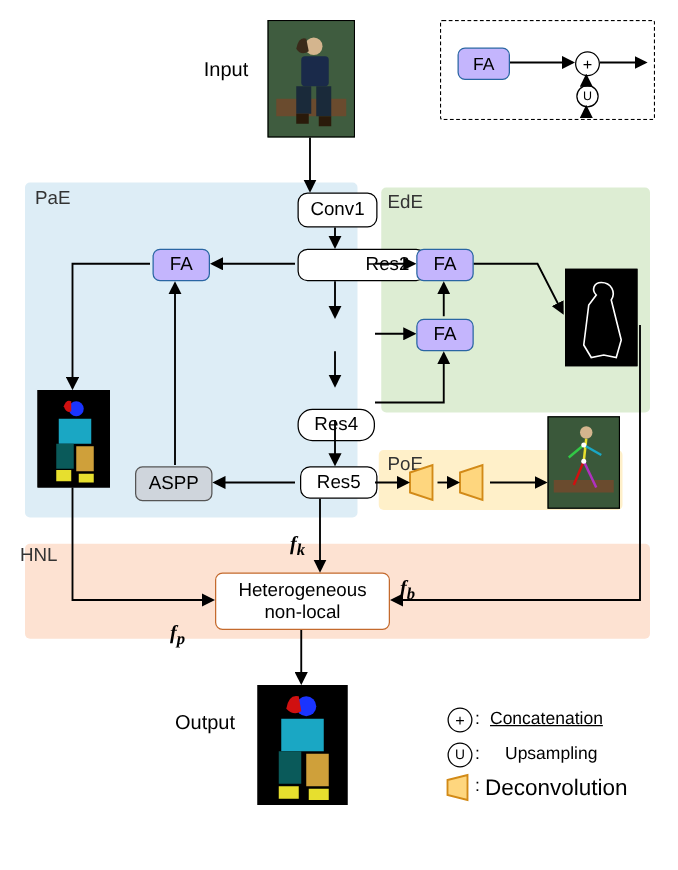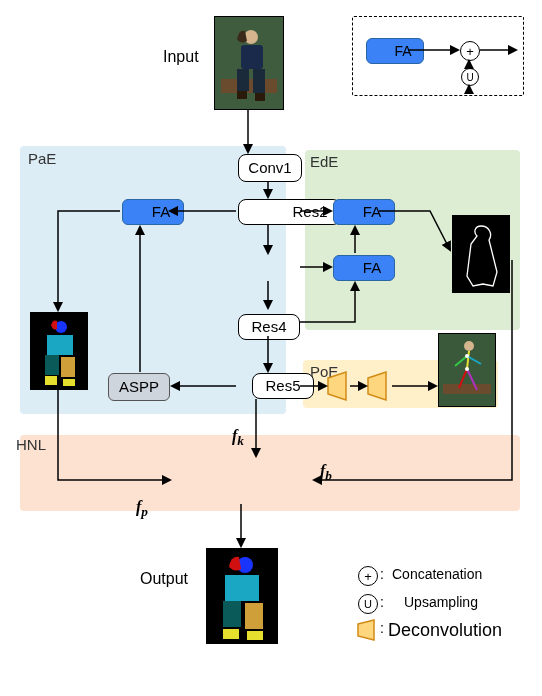--- a/index.html
+++ b/index.html
@@ -41,25 +41,24 @@
     border-radius: 8px;
     background: #fff;
     display: flex;
     align-items: center;
     justify-content: center;
     font-size: 15px;
     text-align: center;
     line-height: 1.15;
   }
   .fa-block {
-    background: #3b82f6;
+    background: #c4b5fd;
     border: 1.5px solid #2a66a3;
     border-radius: 6px;
     color: #000;
-    padding-left: 16px;
   }
   .aspp-block {
     background: #cfd5dc;
     border: 1.5px solid #555;
     border-radius: 6px;
   }
   .hnl-block {
     background: #fff;
     border: 1.5px solid #c46a2d;
     border-radius: 6px;
@@ -113,22 +112,22 @@
 
   <div class="legend-box" style="left:352px; top:16px; width:170px; height:78px;">
   </div>
   <div class="block fa-block" style="left:366px; top:38px; width:40px; height:24px; font-size:14px;">FA</div>
 
   <div style="position:absolute; left:460px; top:41px; width:18px; height:18px; border:1.5px solid #000; border-radius:50%; display:flex; align-items:center; justify-content:center; font-size:13px; background:#fff;">+</div>
   <div style="position:absolute; left:461px; top:68px; width:16px; height:16px; border:1.5px solid #000; border-radius:50%; display:flex; align-items:center; justify-content:center; font-size:10px; background:#fff;">U</div>
 
   <div class="block" style="left:238px; top:154px; width:62px; height:26px;text-align:center;">Conv1</div>
   <div class="block" style="left:238px; top:199px; width:60px; height:24px;padding-left:41px;">Res2</div>
-  <div class="block" style="left:238px; top:314px; width:60px; height:24px;">Res4</div>
-  <div class="block" style="left:252px; top:373px; width:60px; height:24px;">Res5</div>
+  <div class="block" style="left:238px; top:327px; width:60px; height:24px;border-radius:12px;">Res4</div>
+  <div class="block" style="left:240px; top:373px; width:60px; height:24px;">Res5</div>
 
   <div class="block fa-block" style="left:122px; top:199px; width:44px; height:24px;">FA</div>
   <div class="block aspp-block" style="left:108px; top:373px; width:60px; height:26px;">ASPP</div>
 
   <div class="img-thumb" style="left:30px; top:312px; width:56px; height:76px; background:#000;">
     <svg class="thumb-svg" viewBox="0 0 56 76">
       <rect width="56" height="76" fill="#000"></rect>
       <circle cx="30" cy="14" r="6" fill="#1a34ff"></circle>
       <path d="M26 8 Q22 6 20 12 Q22 18 26 16 Z" fill="#d01010"></path>
       <rect x="16" y="22" width="26" height="20" fill="#1aa7c4"></rect>
@@ -164,20 +163,22 @@
       <line x1="30" y1="17" x2="28" y2="35" stroke="#e7df2e" stroke-width="2"></line>
       <line x1="28" y1="22" x2="16" y2="32" stroke="#32c846" stroke-width="2"></line>
       <line x1="28" y1="22" x2="42" y2="30" stroke="#1aa7c4" stroke-width="2"></line>
       <line x1="28" y1="35" x2="20" y2="54" stroke="#d01010" stroke-width="2"></line>
       <line x1="28" y1="35" x2="38" y2="56" stroke="#b030c0" stroke-width="2"></line>
       <circle cx="28" cy="22" r="2" fill="#fff"></circle>
       <circle cx="28" cy="35" r="2" fill="#fff"></circle>
     </svg>
   </div>
 
+  <div class="block hnl-block" style="left:172px; top:458px; width:138px; height:44px; white-space:pre-line;">Heterogeneous
+non-local</div>
 
   <div class="label math bold" style="left:232px; top:427px;">
     <span style="font-style:italic; font-weight:bold;">f</span><sub style="font-weight:bold;">k</sub>
   </div>
   <div class="label math bold" style="left:136px; top:462px;margin-top:36px;">
     <span style="font-style:italic; font-weight:bold;">f</span><sub style="font-weight:bold;">p</sub>
   </div>
   <div class="label math bold" style="left:320px; top:462px;">
     <span style="font-style:italic; font-weight:bold;">f</span><sub style="font-weight:bold;">b</sub>
   </div>
@@ -203,21 +204,21 @@
       <path d="M32 8 Q24 6 22 18 Q28 24 34 20 Z" fill="#d01010"></path>
       <rect x="18" y="26" width="34" height="26" fill="#1aa7c4"></rect>
       <rect x="16" y="52" width="18" height="26" fill="#0a5a5a"></rect>
       <rect x="38" y="54" width="18" height="26" fill="#cfa03a"></rect>
       <rect x="16" y="80" width="16" height="10" fill="#e7df2e"></rect>
       <rect x="40" y="82" width="16" height="9" fill="#e7df2e"></rect>
     </svg>
   </div>
 
   <div style="position:absolute; left:358px; top:566px; width:18px; height:18px; border:1.5px solid #000; border-radius:50%; display:flex; align-items:center; justify-content:center; font-size:13px;">+</div>
-  <div class="label" style="left: 392px; top: 566px; font-size: 14px;">Concatenation</div>
+  <div class="label" style="left: 392px; top: 566px; font-size: 14px; text-decoration: underline;">Concatenation</div>
 
   <div style="position:absolute; left:358px; top:594px; width:18px; height:18px; border:1.5px solid #000; border-radius:50%; display:flex; align-items:center; justify-content:center; font-size:11px;">U</div>
   <div class="label" style="left: 404px; top: 594px; font-size: 14px;">Upsampling</div>
 
   <svg style="position:absolute; left:356px; top:618px; width:22px; height:24px;">
     <polygon points="2,6 18,2 18,22 2,18" fill="#fed67e" stroke="#d28a17" stroke-width="1.5"></polygon>
   </svg>
   <div class="label" style="left: 388px; top: 620px; font-size: 18px;">Deconvolution</div>
 
   <div class="label" style="left:380px; top:566px; font-size:14px;">:</div>

